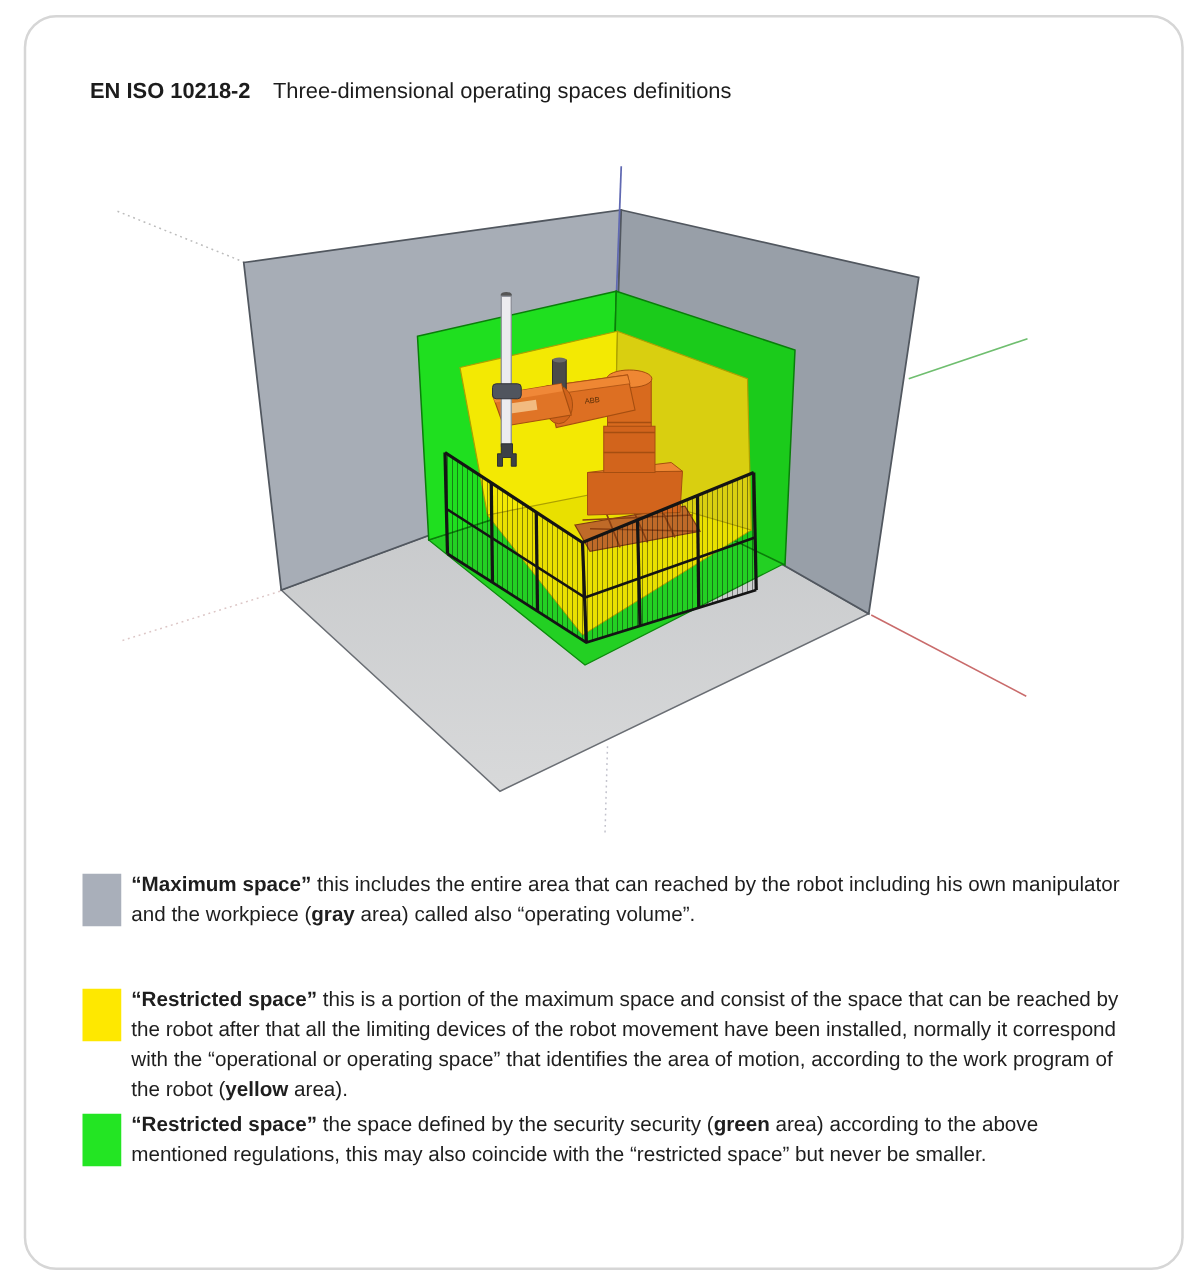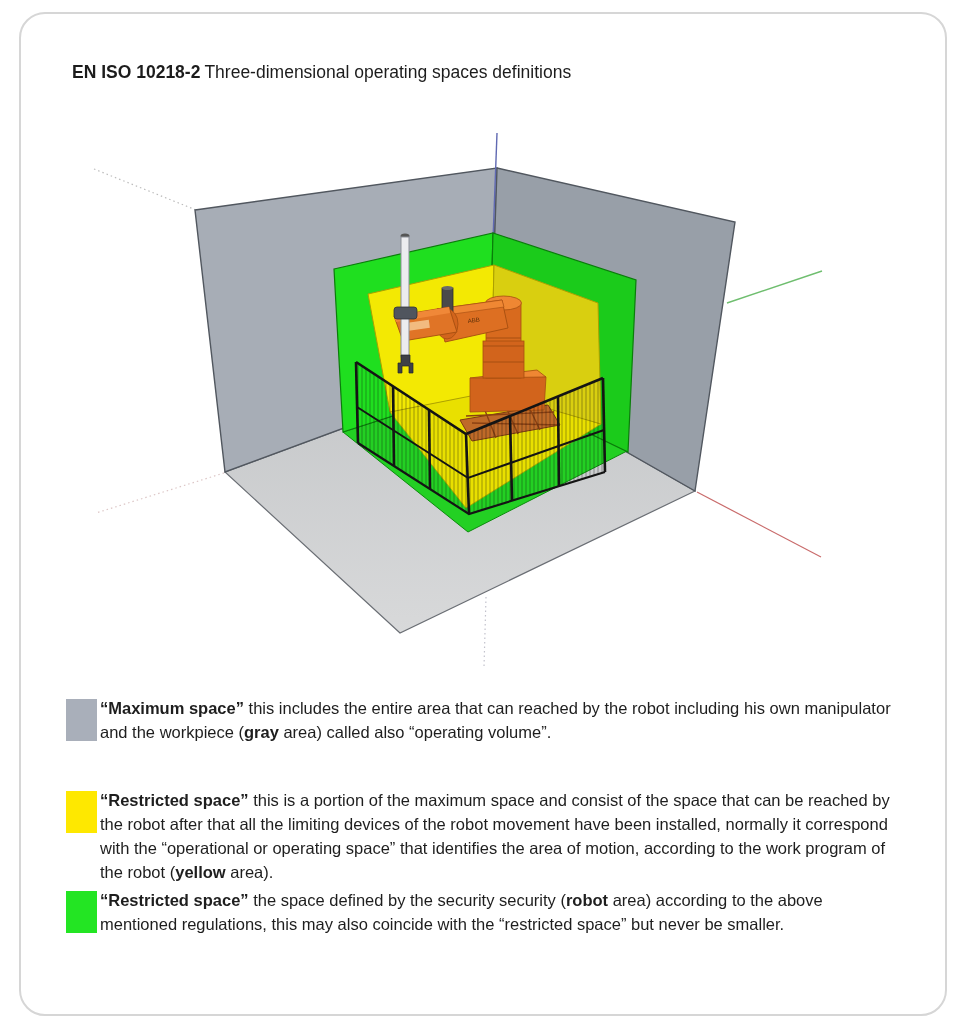--- a/index.html
+++ b/index.html
@@ -1,24 +1,24 @@
 <!DOCTYPE html>
 <html><head>
 <meta charset="utf-8">
 <style>
   html,body{margin:0;padding:0;background:#ffffff;}
   body{width:963px;height:1024px;position:relative;font-family:"Liberation Sans","DejaVu Sans",sans-serif;color:#1f1f1f;}
   .frame{position:absolute;left:19px;top:12px;width:924px;height:1000px;background:#ffffff;border:2px solid #d6d6d6;border-radius:26px;}
   .title{position:absolute;left:72px;top:62px;font-size:17.5px;color:#1c1c1c;white-space:nowrap;}
-  .title b{font-weight:bold;margin-right:4px;}
+  .title b{font-weight:bold;margin-right:18px;}
   .scene{position:absolute;left:0;top:0;width:963px;height:700px;}
   .legend{position:absolute;left:66px;top:696px;width:850px;}
   .legend-row{position:absolute;left:0;display:flex;align-items:flex-start;}
   .legend-row .sq{width:31px;height:42px;flex:0 0 31px;margin-top:3px;}
-  .legend-row .txt{margin-left:3px;width:800px;font-size:16.5px;line-height:24px;color:#1e1e1e;}
+  .legend-row .txt{margin-left:8px;width:800px;font-size:16.5px;line-height:24px;color:#1e1e1e;}
   .legend-row .txt b{font-weight:bold;}
   #row-maximum{top:0px;}
   #row-restricted{top:92px;}
   #row-safeguarded{top:192px;}
 </style>
 </head>
 <body>
 
 <div class="frame"></div>
 
@@ -120,15 +120,15 @@
   <div class="legend-row" id="row-maximum">
     <div class="sq" style="background-color: rgb(169, 175, 186);"></div>
     <div class="txt"><b>“Maximum space”</b><span> this includes the entire area that can reached by the robot including his own manipulator and the workpiece (</span><b>gray</b><span> area) called also “operating volume”.</span></div>
   </div>
   <div class="legend-row" id="row-restricted">
     <div class="sq" style="background-color: rgb(254, 232, 0);"></div>
     <div class="txt"><b>“Restricted space”</b><span>  this is a portion of the maximum space and consist of the space that can be reached by the robot after that all the limiting devices of the robot  movement have been installed, normally it correspond with the “operational or operating space” that identifies the area of motion, according to the work program of the robot (</span><b>yellow</b><span> area).</span></div>
   </div>
   <div class="legend-row" id="row-safeguarded">
     <div class="sq" style="background-color: rgb(35, 229, 35);"></div>
-    <div class="txt"><b>“Restricted space”</b><span> the space defined by the security security (</span><b>robot</b><span> area) according to the above mentioned regulations, this may also coincide with the “restricted space” but never be smaller.</span></div>
+    <div class="txt"><b>“Restricted space”</b><span> the space defined by the security security (</span><b>green</b><span> area) according to the above mentioned regulations, this may also coincide with the “restricted space” but never be smaller.</span></div>
   </div>
 </div>
 
 </body></html>

